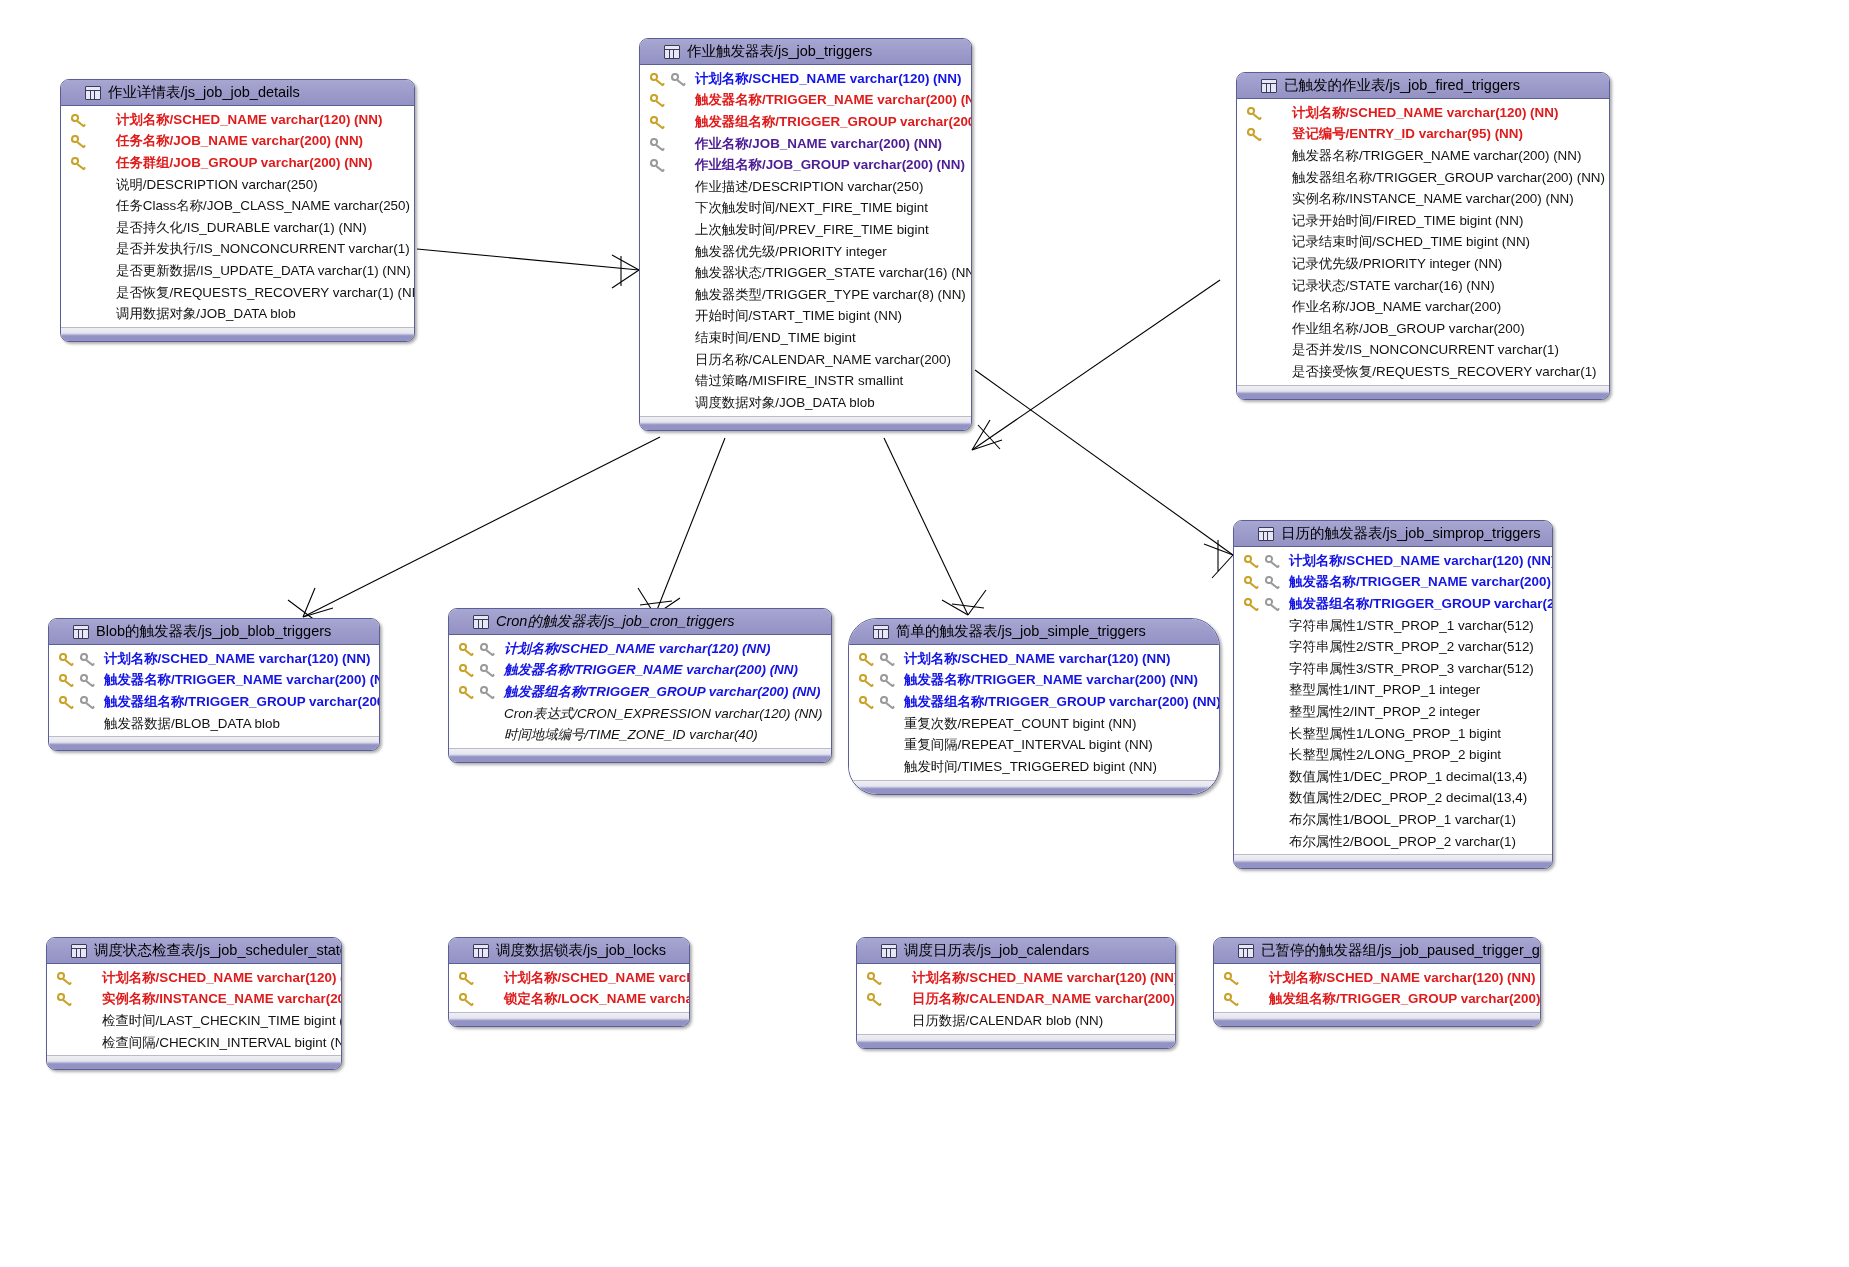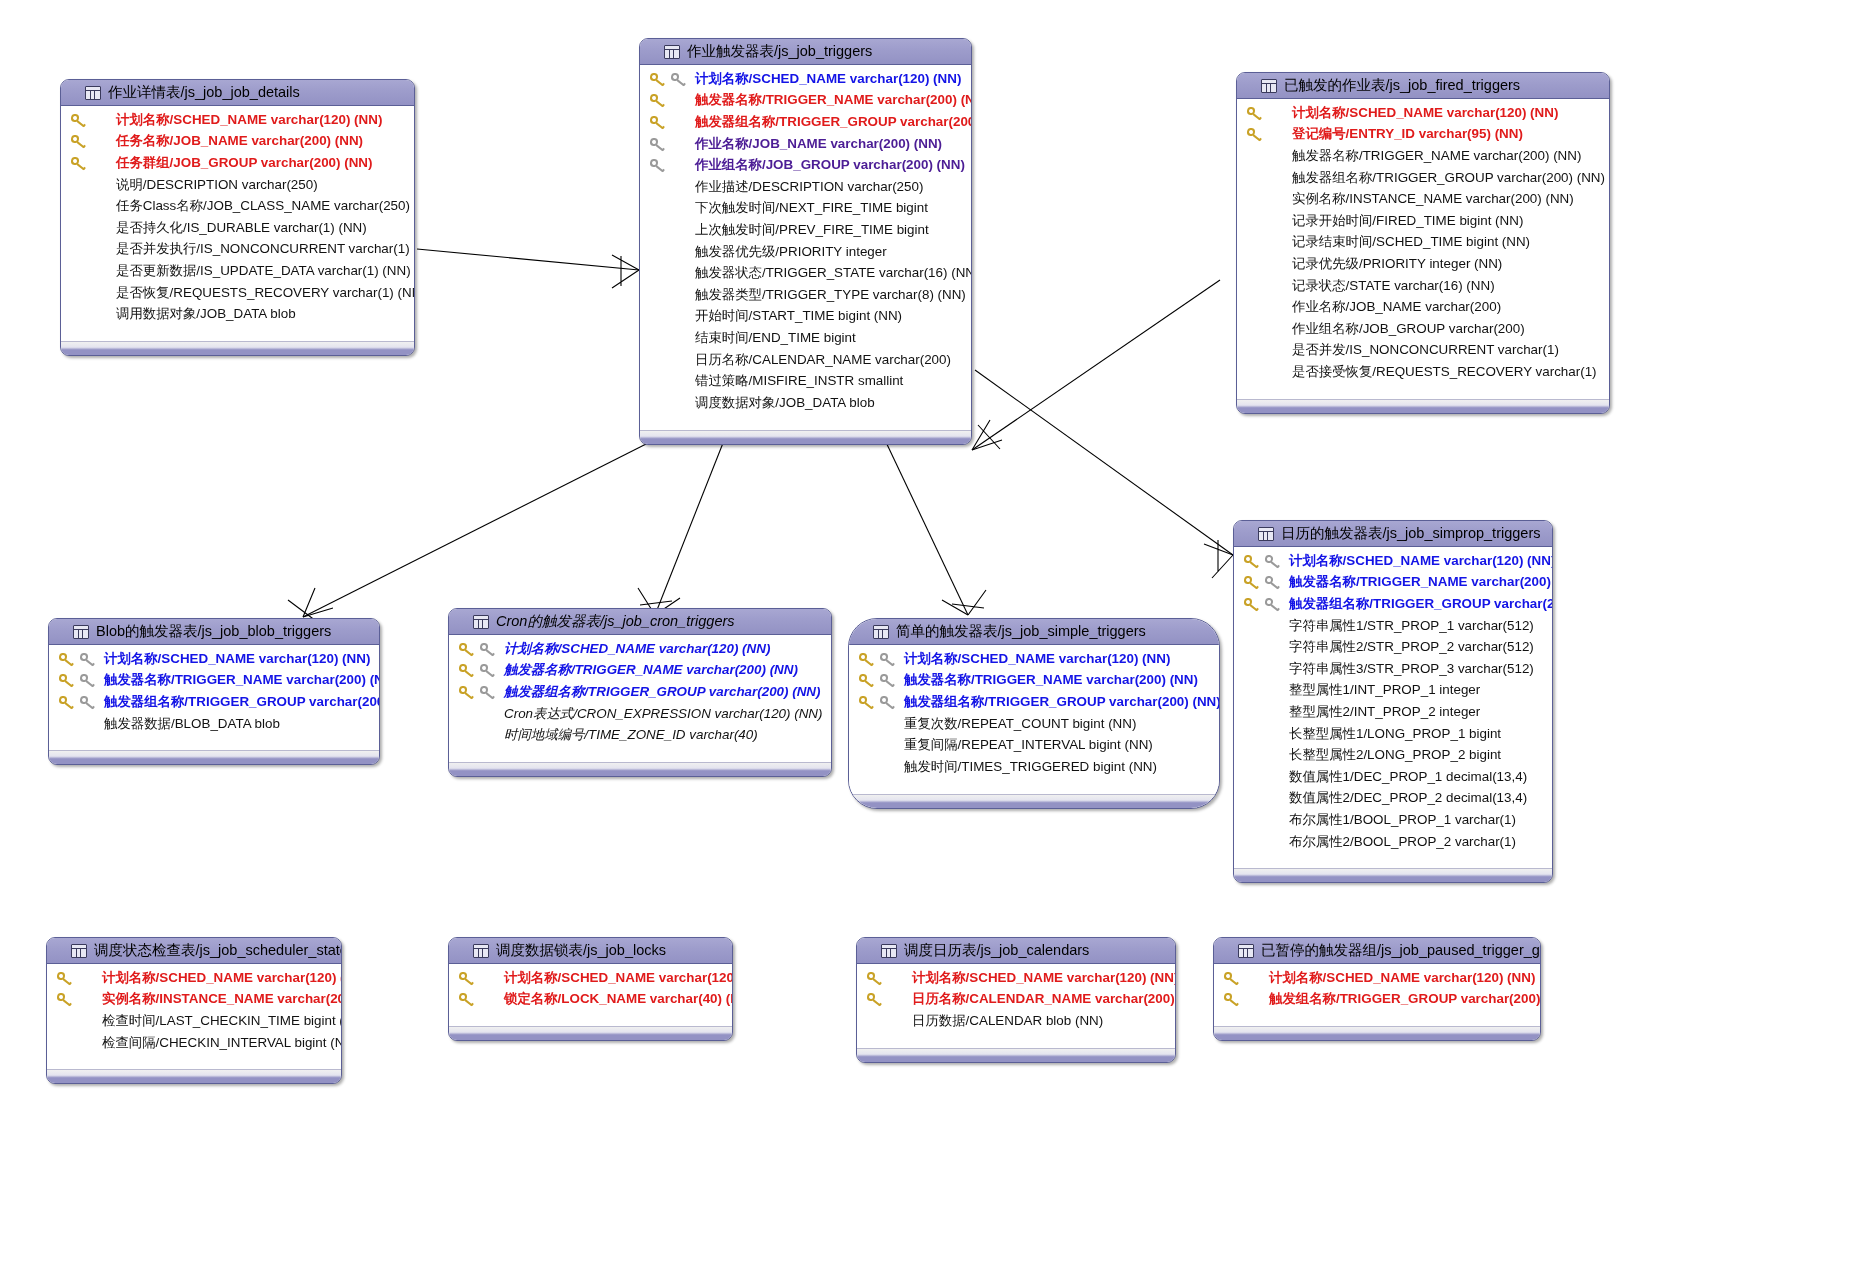--- a/index.html
+++ b/index.html
@@ -35,21 +35,21 @@
     background:#e8e8f4;border:1px solid #3a3a5c;border-radius:1px;
     position:relative;
   }
   .entity .title .tbl-icon:before{
     content:"";position:absolute;left:0;right:0;top:3px;height:1px;background:#3a3a5c;
   }
   .entity .title .tbl-icon:after{
     content:"";position:absolute;top:3px;bottom:0;left:4px;width:1px;background:#3a3a5c;
     box-shadow:4px 0 0 0 #3a3a5c;
   }
-  .entity .body{padding:3px 0 16px 0;background:#fff;}
+  .entity .body{padding:3px 0 2px 0;background:#fff;}
   .entity .foot{
     height:13px;
     background:linear-gradient(to bottom,#f0f0f0 0%,#e4e4ef 40%,#9392c4 60%,#9392c4 100%);
     border-top:1px solid #b9b9cf;
   }
   .attr{
     height:21.6px;display:flex;align-items:center;
     padding-left:8px;font-size:13.4px;white-space:nowrap;
   }
   .keyslot{width:20px;height:16px;flex:0 0 auto;position:relative;margin-right:1px;}
@@ -754,21 +754,21 @@
           <span class="label plain">检查时间/LAST_CHECKIN_TIME bigint (NN)</span>
         </div>
         <div class="attr">
           <span class="keyslot empty"></span>
           <span class="keyslot empty"></span>
           <span class="label plain">检查间隔/CHECKIN_INTERVAL bigint (NN)</span>
         </div>
       </div>
       <div class="foot"></div>
     </div>
-    <div class="entity" style="left: 448px; top: 937px; width: 285px;">
+    <div class="entity" style="left: 448px; top: 937px; width: 242px;">
       <div class="title">
         <span class="tbl-icon"></span>
         <span>调度数据锁表/js_job_locks</span>
       </div>
       <div class="body">
         <div class="attr">
           <span class="keyslot">
             <span class="key">
               <span class="ring"></span>
               <span class="shaft"></span>

